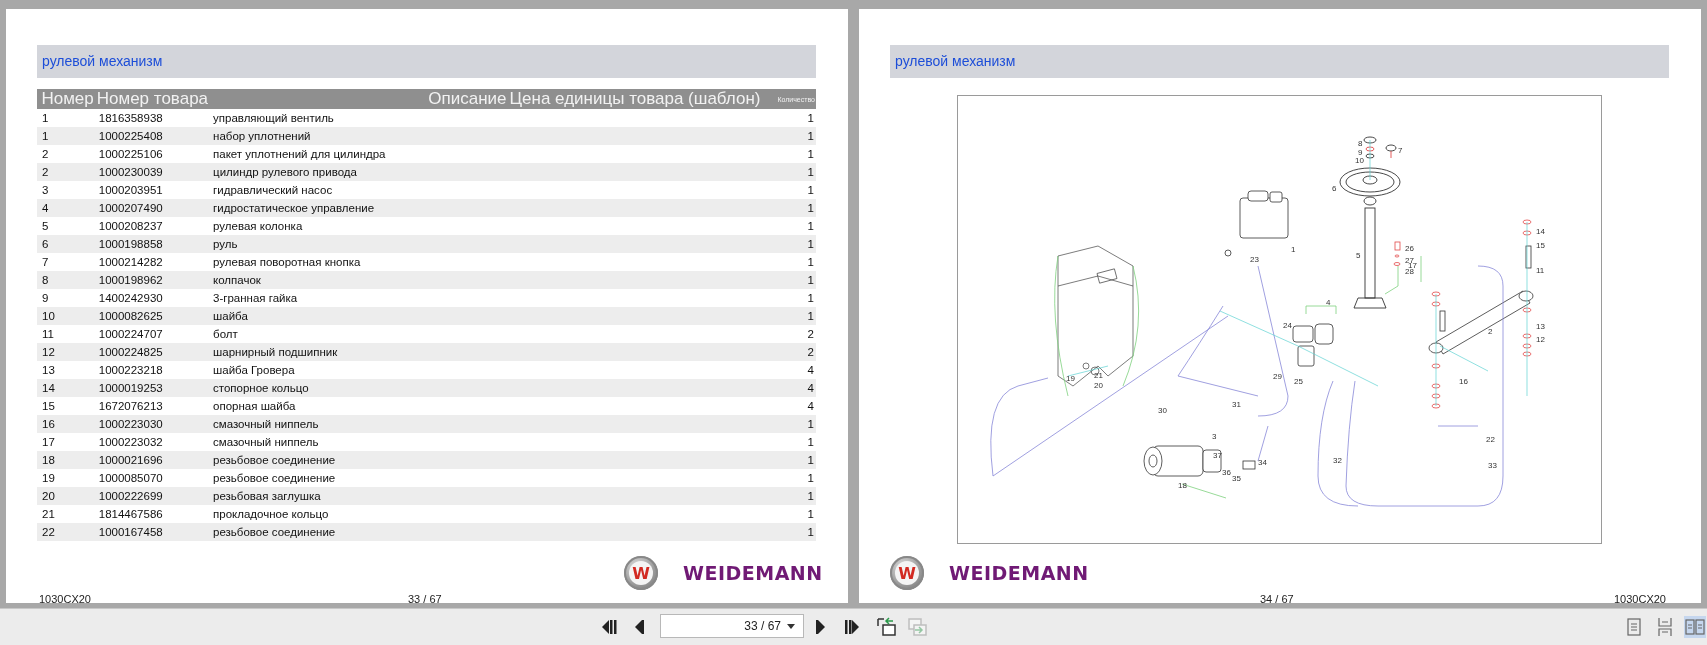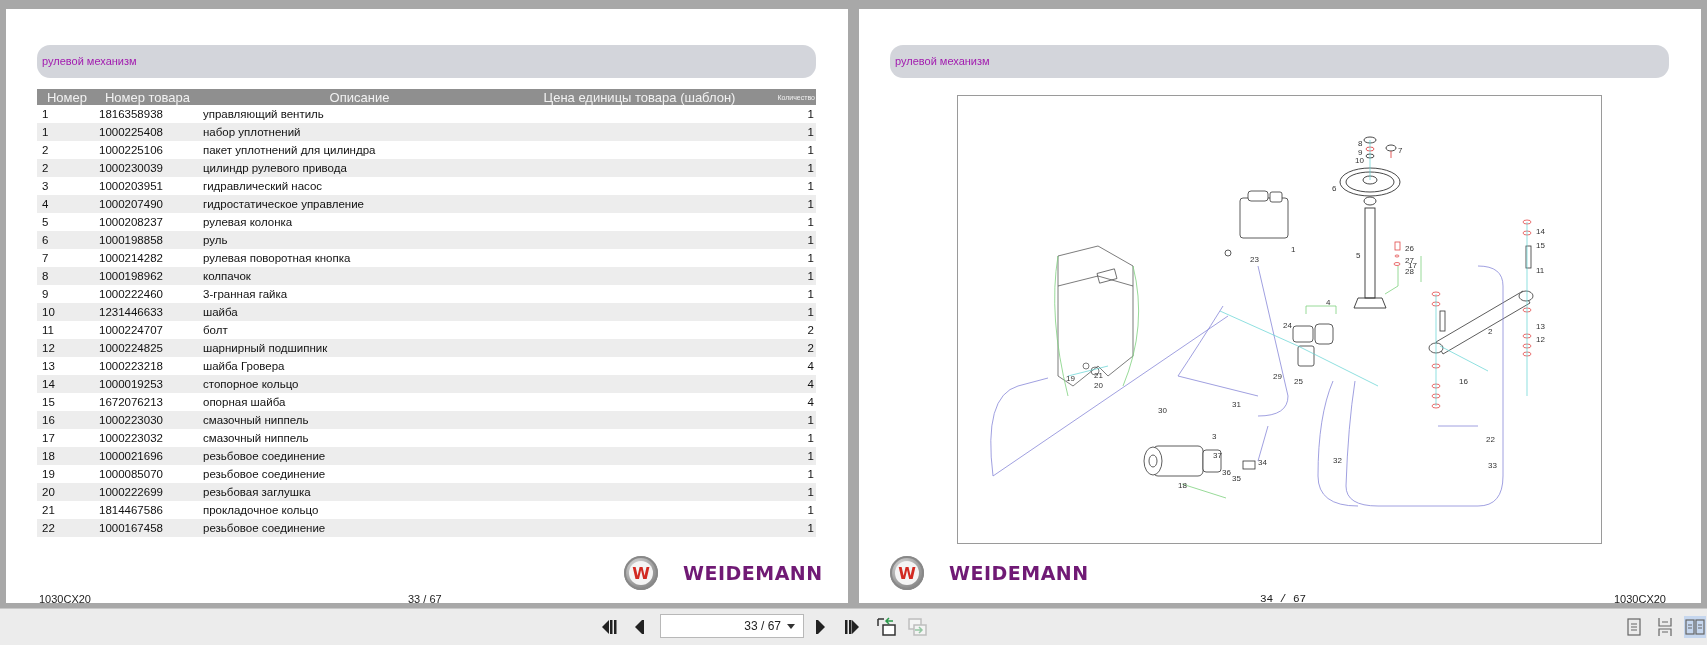--- a/index.html
+++ b/index.html
@@ -9,30 +9,30 @@
     font-family: "Liberation Sans", "DejaVu Sans", sans-serif;
     color: #111;
   }
   .viewer { position: absolute; left: 0; top: 0; width: 1707px; height: 608px; background: #a8a8a8; }
   .page { position: absolute; top: 9px; height: 594px; background: #fff; }
   .page.left { left: 6px; width: 842px; }
   .page.right { left: 859px; width: 842px; }
 
   .section-bar {
     position: absolute; height: 33px; background: #d3d5db;
-    font-size: 11px; line-height: 33px; padding-left: 5px; box-sizing: border-box; color: #a21caf; border-radius: 13px;
+    font-size: 14px; line-height: 33px; padding-left: 5px; box-sizing: border-box; color: #1d4ed8;
   }
   .page.left .section-bar { left: 31px; top: 36px; width: 779px; }
   .page.right .section-bar { left: 31px; top: 36px; width: 779px; }
 
   
   .parts { position: absolute; left: 31px; top: 80px; width: 779px; border-collapse: collapse; font-size: 11.5px; }
   .parts th {
-    background: #8f8f8f; color: #f2f2f2; font-weight: normal; text-align: center;
-    height: 16px; padding: 0 0 0 3px; font-size: 13px; white-space: nowrap;
+    background: #8f8f8f; color: #f2f2f2; font-weight: normal; text-align: right;
+    height: 16px; padding: 0 0 0 3px; font-size: 17px; white-space: nowrap;
   }
   .parts th.qty { font-size: 7px; text-align: right; padding-right: 1px; }
   .parts td { height: 18px; padding: 0 0 0 5px; white-space: nowrap; }
   .parts tr:nth-child(even) td { background: #ededed; }
   .parts td.qty { text-align: right; padding-right: 2px; }
   .parts col.c1 { width: 57px; } .parts col.c2 { width: 104px; } .parts col.c3 { width: 320px; }
   .parts col.c4 { width: 240px; } .parts col.c5 { width: 58px; }
 
   .footer-text { position: absolute; font-size: 11px; color: #222; margin-top: 19px; }
   .logo { position: absolute; display: flex; align-items: center; }
@@ -155,28 +155,28 @@
           </tr>
           <tr>
             <td>8</td>
             <td>1000198962</td>
             <td>колпачок</td>
             <td></td>
             <td class="qty">1</td>
           </tr>
           <tr>
             <td>9</td>
-            <td>1000222460</td>
+            <td>1400242930</td>
             <td>3-гранная гайка</td>
             <td></td>
             <td class="qty">1</td>
           </tr>
           <tr>
             <td>10</td>
-            <td>1231446633</td>
+            <td>1000082625</td>
             <td>шайба</td>
             <td></td>
             <td class="qty">1</td>
           </tr>
           <tr>
             <td>11</td>
             <td>1000224707</td>
             <td>болт</td>
             <td></td>
             <td class="qty">2</td>
@@ -415,21 +415,21 @@
         </g>
       </svg>
     </div>
 
     <div class="logo" style="left:31px; top:547px;">
       <div class="badge">
           <div class="inner">W</div>
         </div>
       <span class="word">WEIDEMANN</span>
     </div>
-    <div class="footer-text" style="left:401px; top:565px;font-family:Liberation Mono, monospace;">34 / 67</div>
+    <div class="footer-text" style="left:401px; top:565px;">34 / 67</div>
     <div class="footer-text" style="left:755px; top:565px;">1030CX20</div>
   </div>
 </div>
 
 <div class="toolbar">
   <div class="tb-btn" style="left:598px;">
     <svg width="18" height="16">
         <polygon points="9,1 2,8 9,15" fill="#222"></polygon>
         <rect x="10" y="1" width="2.5" height="14" fill="#222"></rect>
         <rect x="14" y="1" width="2.5" height="14" fill="#222"></rect>

